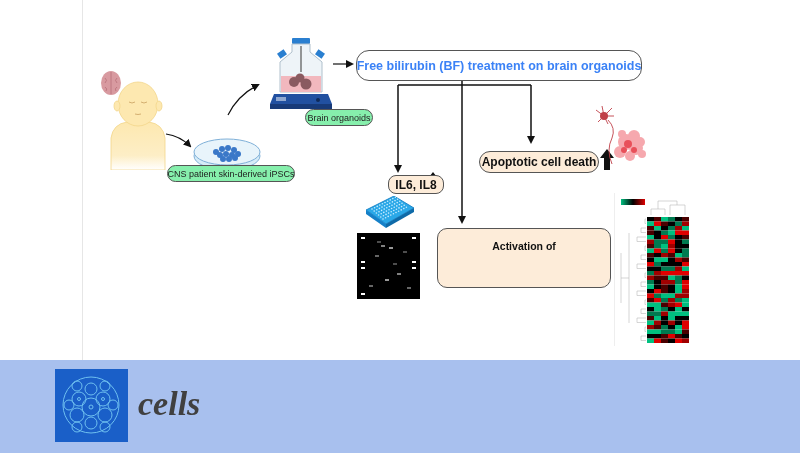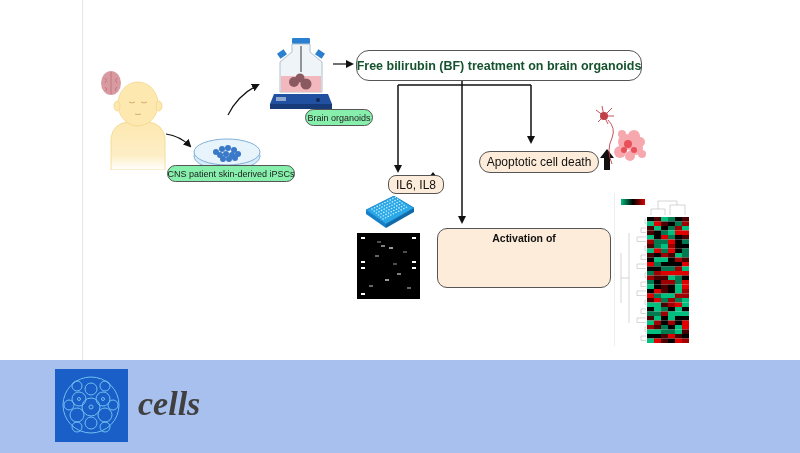--- a/index.html
+++ b/index.html
@@ -1,23 +1,23 @@
 <!DOCTYPE html>
 <html><head>
 <meta charset="utf-8">
 <style>
   html, body { margin: 0; padding: 0; }
   body { width: 800px; height: 453px; position: relative; overflow: hidden; background: #ffffff; font-family: "Liberation Sans", sans-serif; }
   .abs { position: absolute; }
   .vline { position: absolute; left: 82px; top: 0; width: 1px; height: 360px; background: #e6e6e6; }
   .pill { position: absolute; border: 1px solid #555; border-radius: 14px; background: #86efac; display: flex; align-items: center; justify-content: center; color: #222; white-space: nowrap; }
   .pill.small { font-size: 9px; border-radius: 9px; }
-  .pill.main { font-size: 12.5px; font-weight: bold; border-radius: 13px; background: #fff; color: #14532d; }
-  .pill.peach { background: #fdecd9; font-weight: normal; font-size: 12px; color: #111; }
-  .box-activation { position: absolute; left: 437px; top: 228px; width: 174px; height: 60px; border: 1px solid #555; border-radius: 10px; background: #fdecd9; font-size: 10.5px; font-weight: bold; color: #111; text-align: center; line-height: 12.5px; padding-top: 3px; box-sizing: border-box; }
+  .pill.main { font-size: 12.5px; font-weight: bold; border-radius: 13px; background: #fff; color: #3b82f6; }
+  .pill.peach { background: #fdecd9; font-weight: bold; font-size: 12px; color: #111; }
+  .box-activation { position: absolute; left: 437px; top: 228px; width: 174px; height: 60px; border: 1px solid #555; border-radius: 10px; background: #fdecd9; font-size: 10.5px; font-weight: bold; color: #111; text-align: center; line-height: 12.5px; padding-top: 11px; box-sizing: border-box; }
   .box-activation ul { list-style: none; margin: 0; padding: 0; }
   .box-activation li::before { content: "• "; }
   .footer { position: absolute; left: 0; top: 360px; width: 800px; height: 93px; background: #a8c0ee; }
   .logo-box { position: absolute; left: 55px; top: 369px; width: 73px; height: 73px; background: #1a5fc8; }
   .logo-text { position: absolute; left: 138px; top: 385px; font-family: "Liberation Serif", serif; font-style: italic; font-weight: bold; font-size: 34px; color: #404040; }
   .array-img { position: absolute; left: 357px; top: 233px; width: 63px; height: 66px; background: #000; }
   .heatmap-wrap { position: absolute; left: 614px; top: 193px; width: 80px; height: 153px; background: #fff; border-left: 1px solid #eee; }
 </style>
 </head>
 <body>

